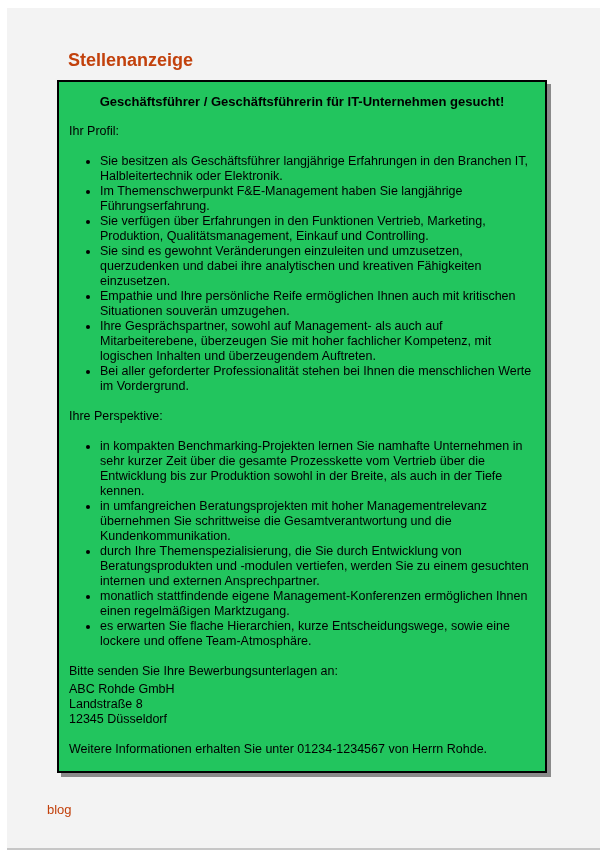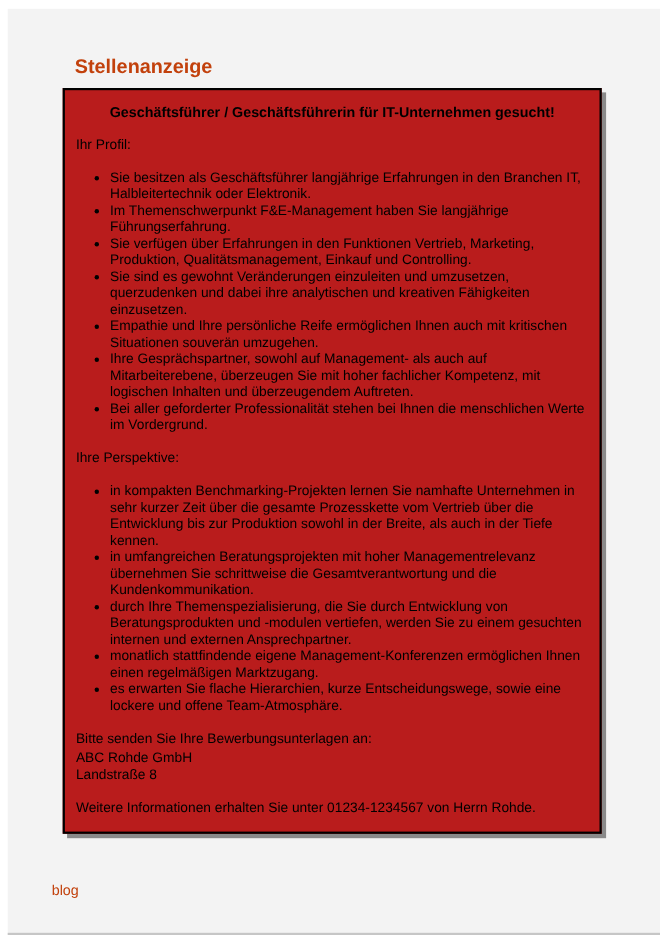--- a/index.html
+++ b/index.html
@@ -24,21 +24,21 @@
     left:49px; top:30px;
     margin:12px;
     font-size:18px;
     font-weight:bold;
     color:#c2410c;
   }
   .ad-box {
     position:absolute;
     left:50px; top:72px;
     width:466px;
-    background:#b91c1c;
+    background:#22c55e;
     border:2px solid #000000;
     box-shadow:4px 4px 0 #8a8a8a;
     padding:8px 10px 14px 10px;
     font-size:12.5px;
     line-height:15px;
   }
   .ad-title {
     margin:4px 0 0 0;
     text-align:center;
     font-weight:bold;
@@ -89,20 +89,21 @@
       <li>durch Ihre Themenspezialisierung, die Sie durch Entwicklung von Beratungsprodukten und -modulen vertiefen, werden Sie zu einem gesuchten internen und externen Ansprechpartner.</li>
       <li>monatlich stattfindende eigene Management-Konferenzen ermöglichen Ihnen einen regelmäßigen Marktzugang.</li>
       <li>es erwarten Sie flache Hierarchien, kurze Entscheidungswege, sowie eine lockere und offene Team-Atmosphäre.</li>
     </ul>
 
     <p>Bitte senden Sie Ihre Bewerbungsunterlagen an:</p>
 
     <div class="address-block">
       <div>ABC Rohde GmbH</div>
       <div>Landstraße 8</div>
+      <div>12345 Düsseldorf</div>
     </div>
 
     <p>Weitere Informationen erhalten Sie unter 01234-1234567 von Herrn Rohde.</p>
 
   </div>
 
   <div class="watermark">blog</div>
 
 </div>
 

